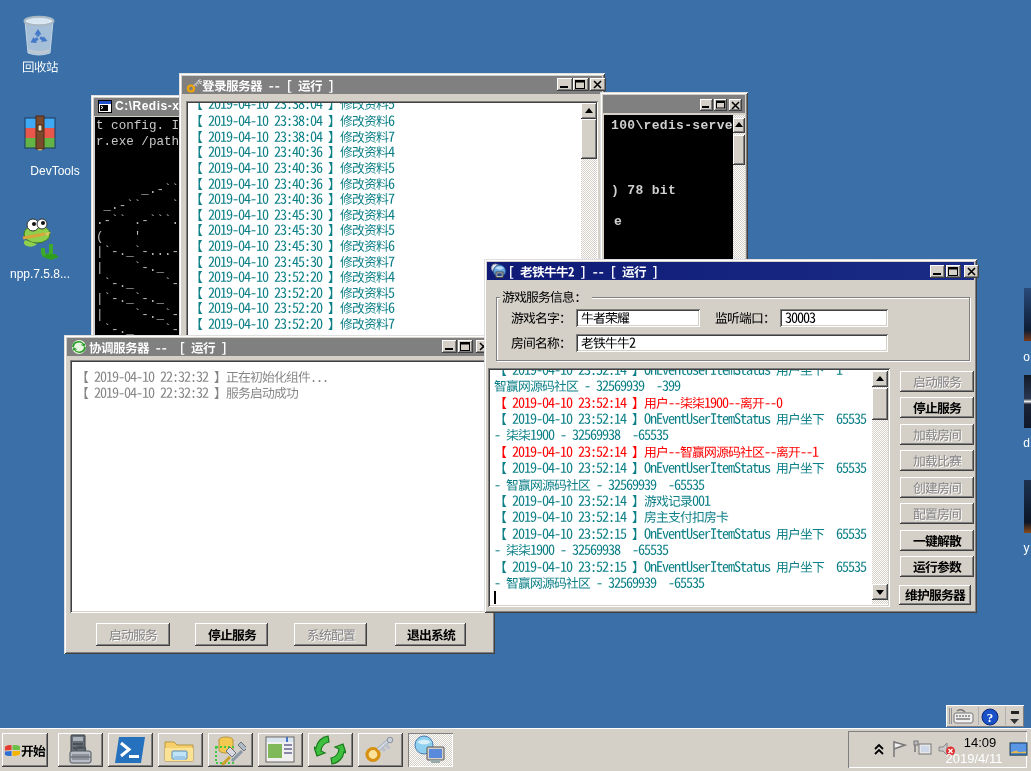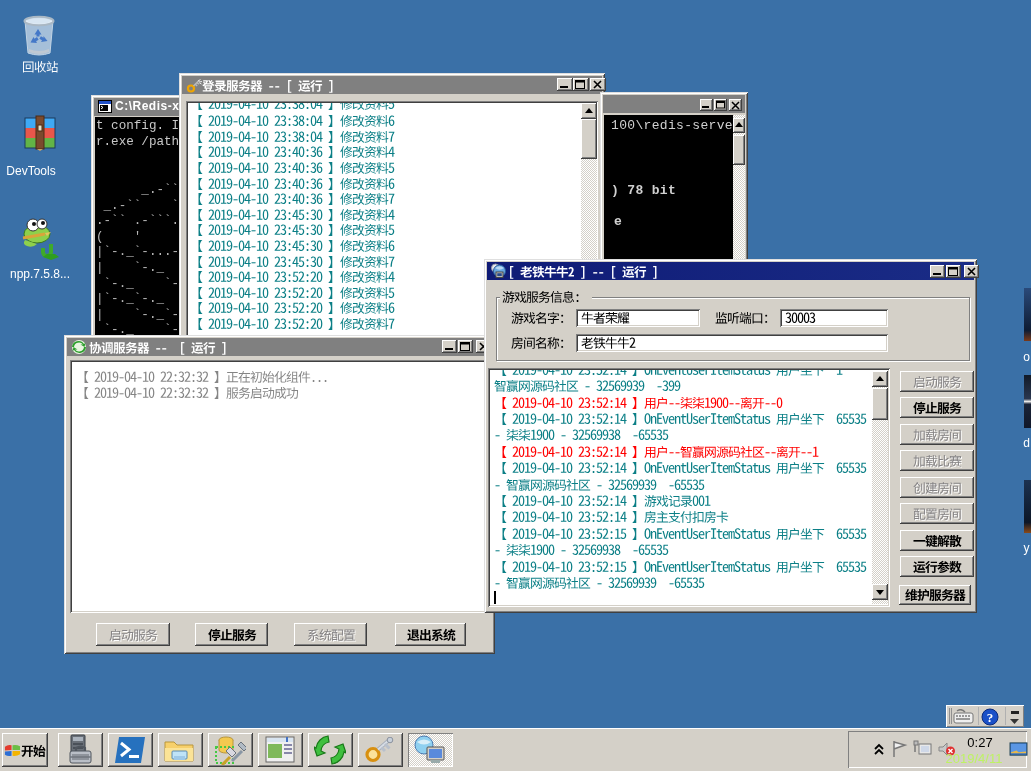--- a/index.html
+++ b/index.html
@@ -173,21 +173,21 @@
   </svg>
 <svg class="ab" style="left:22px;top:115px" width="36" height="36" viewBox="0 0 36 36">
 <rect x="3" y="3" width="30" height="10" fill="#3fa9f5"></rect>
 <rect x="3" y="13" width="30" height="10" fill="#e8574b"></rect>
 <rect x="3" y="23" width="30" height="10" fill="#62b446"></rect>
 <rect x="3" y="3" width="30" height="30" fill="none" stroke="#1b3a5c" stroke-width="1"></rect>
 <rect x="14" y="1" width="8" height="33" fill="#7b4a2d" stroke="#4c2a14" stroke-width="1"></rect>
 <rect x="16" y="10" width="4" height="6" fill="#e8e2c8" stroke="#4c2a14" stroke-width="1"></rect>
 <path d="M18 34 l-3 0 3 2 3 -2 z" fill="#caa36a"></path>
 </svg>
-<div class="icolabel" style="left:0;top:164px;width:62px">DevTools</div>
+<div class="icolabel" style="left:24px;top:164px;width:62px">DevTools</div>
 <svg class="ab" style="left:21px;top:216px" width="40" height="44" viewBox="0 0 40 44">
 <path d="M30 28 l0 8 a4 4 0 0 1 -8 0 l0 -4" fill="none" stroke="#3faa2a" stroke-width="4"></path>
 <path d="M26 38 l-4 3 8 3 8 -3 -4 -3 z" fill="#2f9e1f"></path>
 <ellipse cx="16" cy="18" rx="13" ry="9" fill="#8ed04b" stroke="#3f7a1a" stroke-width="1"></ellipse>
 <path d="M4 24 q-3 4 2 6 q6 2 10 -2" fill="#8ed04b"></path>
 <circle cx="12" cy="9" r="6" fill="#fff" stroke="#333" stroke-width="1"></circle>
 <circle cx="21" cy="8" r="5" fill="#fff" stroke="#333" stroke-width="1"></circle>
 <circle cx="13" cy="8" r="2" fill="#111"></circle>
 <circle cx="22" cy="7" r="2" fill="#111"></circle>
 <path d="M2 22 l22 -4" stroke="#d9a43a" stroke-width="3"></path>
@@ -750,21 +750,21 @@
         <rect x="0.5" y="1" width="8" height="7" fill="none" stroke="#000"></rect>
         <rect x="0.5" y="1" width="8" height="2" fill="#000"></rect>
       </svg>
     </div>
     <div class="cap" style="left:129px;top:7px;width:13px;height:12px">
       <svg class="ab" style="left:2px;top:1.5px" width="9" height="9">
         <path d="M1 1 L8 8 M8 1 L1 8" stroke="#000" stroke-width="1.5"></path>
       </svg>
     </div>
     <div class="ab" style="left:4px;top:23px;width:129px;height:224px;background:#000;overflow:hidden">
-      <div class="ab mono" style="left:7px;top:3px;color:#d0d0d0;font-weight:normal;font-size:13px;letter-spacing:0.33px;white-space:pre">100\redis-serve</div>
+      <div class="ab mono" style="left:7px;top:3px;color:#d0d0d0;font-weight:bold;font-size:13px;letter-spacing:0.33px;white-space:pre">100\redis-serve</div>
       <div class="ab mono" style="left:7px;top:68px;color:#d0d0d0;font-weight:bold;font-size:13px;letter-spacing:0.33px;white-space:pre">) 78 bit</div>
       <div class="ab mono" style="left:10px;top:99px;color:#d0d0d0;font-weight:bold;font-size:13px;white-space:pre">e</div>
     </div>
     <div class="sb" style="left:133px;top:23px;width:12px;height:224px"></div>
     <div class="sbb" style="left:133px;top:26px;width:12px;height:15px">
       <svg class="ab" style="left:2px;top:4px" width="8" height="5">
         <path d="M4 0 L8 5 L0 5 Z" fill="#000"></path>
       </svg>
     </div>
     <div class="sbb" style="left:133px;top:43px;width:12px;height:30px"></div>
@@ -1878,18 +1878,18 @@
     <rect x="6" y="4" width="12" height="10" fill="#e8e8e8" stroke="#777"></rect>
     <rect x="8" y="6" width="8" height="6" fill="#cfd8e8"></rect>
     <path d="M2 2 L2 12 M2 4 l3 0" stroke="#777" stroke-width="1.5"></path>
     <rect x="1" y="1" width="4" height="4" fill="#bbb" stroke="#777"></rect>
   </svg>
 <svg class="ab" style="left:937px;top:740px" width="19" height="18" viewBox="0 0 19 18">
     <path d="M2 7 L6 7 L10 3 L10 15 L6 11 L2 11 Z" fill="#c8c8c8" stroke="#888"></path>
     <circle cx="13.5" cy="11" r="4.5" fill="#e03030"></circle>
     <path d="M11.5 9 l4 4 m0 -4 l-4 4" stroke="#fff" stroke-width="1.4"></path>
   </svg>
-<div class="ab" style="left:950px;top:735px;width:60px;text-align:center;font-size:13px;color:#000">0:27</div>
-<div class="ab" style="left:936px;top:751px;width:76px;text-align:center;font-size:13px;color:#bef264">2019/4/11</div>
+<div class="ab" style="left:950px;top:735px;width:60px;text-align:center;font-size:13px;color:#000">14:09</div>
+<div class="ab" style="left:936px;top:751px;width:76px;text-align:center;font-size:13px;color:#ffffff">2019/4/11</div>
 <svg class="ab" style="left:1009px;top:741px" width="19" height="17" viewBox="0 0 20 18">
     <rect x="1" y="2" width="18" height="13" fill="#3a76c4" stroke="#245"></rect>
     <rect x="2" y="3" width="16" height="9" fill="#5a96e4"></rect>
     <path d="M2 12 l6 -2 2 2 8 -1 0 2 -16 0z" fill="#e8b84a"></path>
   </svg>
 </body></html>

